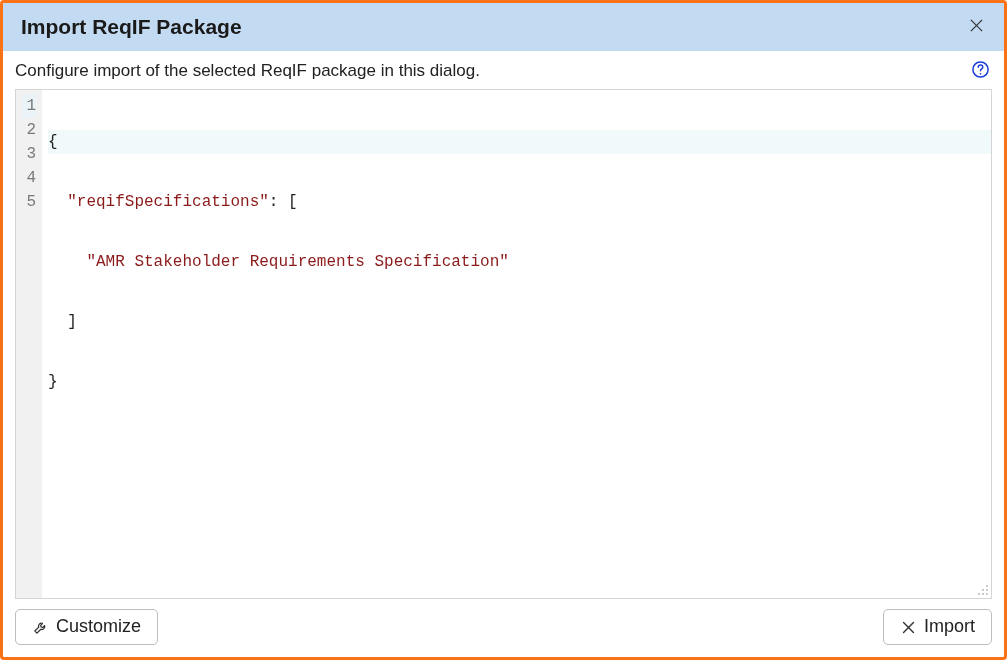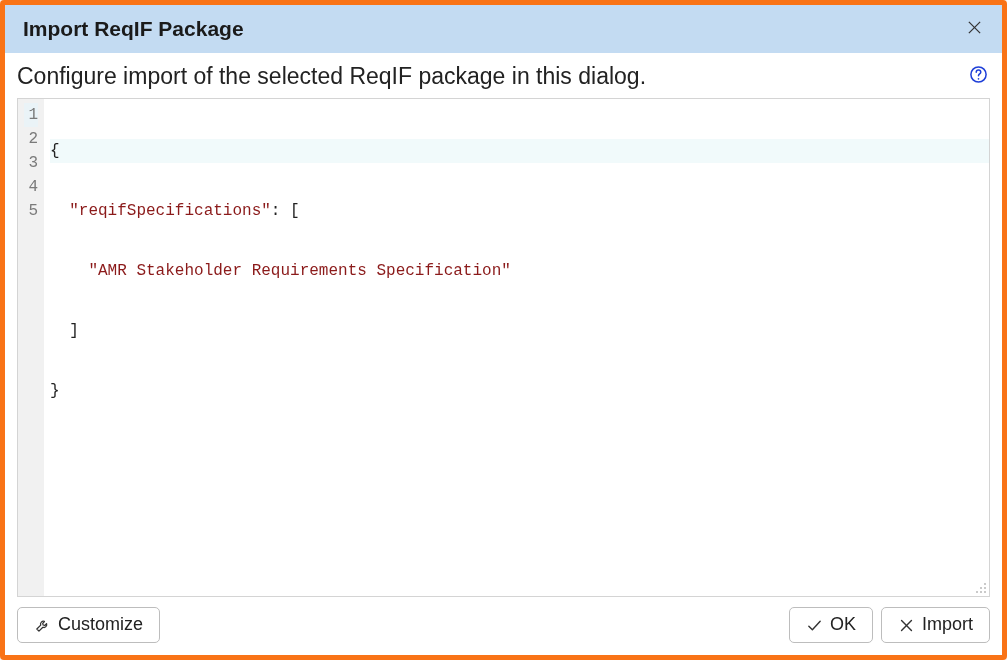--- a/index.html
+++ b/index.html
@@ -4,21 +4,21 @@
 <style>
   * { box-sizing: border-box; }
   html, body {
     margin: 0; padding: 0;
     width: 1007px; height: 660px;
     font-family: "Segoe UI", Arial, sans-serif;
     background: #fff;
   }
   .dialog {
     width: 1007px; height: 660px;
-    border: 5px solid #f97316;
+    border: 3px solid #f97316;
     border-radius: 4px;
     display: flex;
     flex-direction: column;
     overflow: hidden;
     box-shadow: 0 0 4px rgba(0,0,0,0.15);
   }
   .titlebar {
     background: #c3dbf2;
     height: 48px;
     display: flex;
@@ -38,21 +38,21 @@
     cursor: pointer;
     font-size: 16px;
   }
   .subbar {
     display: flex;
     align-items: center;
     justify-content: space-between;
     padding: 10px 14px 8px 12px;
   }
   .subbar .desc {
-    font-size: 23px;
+    font-size: 17px;
     color: #222;
   }
   .helpicon {
     width: 20px; height: 20px;
     color: #1e3fd8;
     cursor: pointer;
     display: flex; align-items: center; justify-content: center;
   }
   .editor-wrap {
     flex: 1 1 auto;
@@ -183,28 +183,20 @@
       <span class="bicon">
         <svg viewBox="0 0 24 24" fill="none" stroke="#333" stroke-width="1.8" stroke-linecap="round" stroke-linejoin="round">
           <path d="M14.7 6.3a4 4 0 0 0-5.2 5.2L4 17l3 3 5.5-5.5a4 4 0 0 0 5.2-5.2l-2.6 2.6-2.2-.6-.6-2.2 2.4-2.8z"></path>
         </svg>
       </span>
       <span>Customize</span>
     </button>
     <div class="spacer"></div>
     <button class="btn">
       <span class="bicon">
-        <svg viewBox="0 0 24 24" fill="none" stroke="#333" stroke-width="2" stroke-linecap="round" stroke-linejoin="round">
-          <polyline points="4 13 9 18 20 6"></polyline>
-        </svg>
-      </span>
-      <span>OK</span>
-    </button>
-    <button class="btn">
-      <span class="bicon">
         <svg viewBox="0 0 24 24" fill="none" stroke="#333" stroke-width="2" stroke-linecap="round">
           <line x1="5" y1="5" x2="19" y2="19"></line>
             <line x1="19" y1="5" x2="5" y2="19"></line>
         </svg>
       </span>
       <span>Import</span>
     </button>
   </div>
 
 </div>

